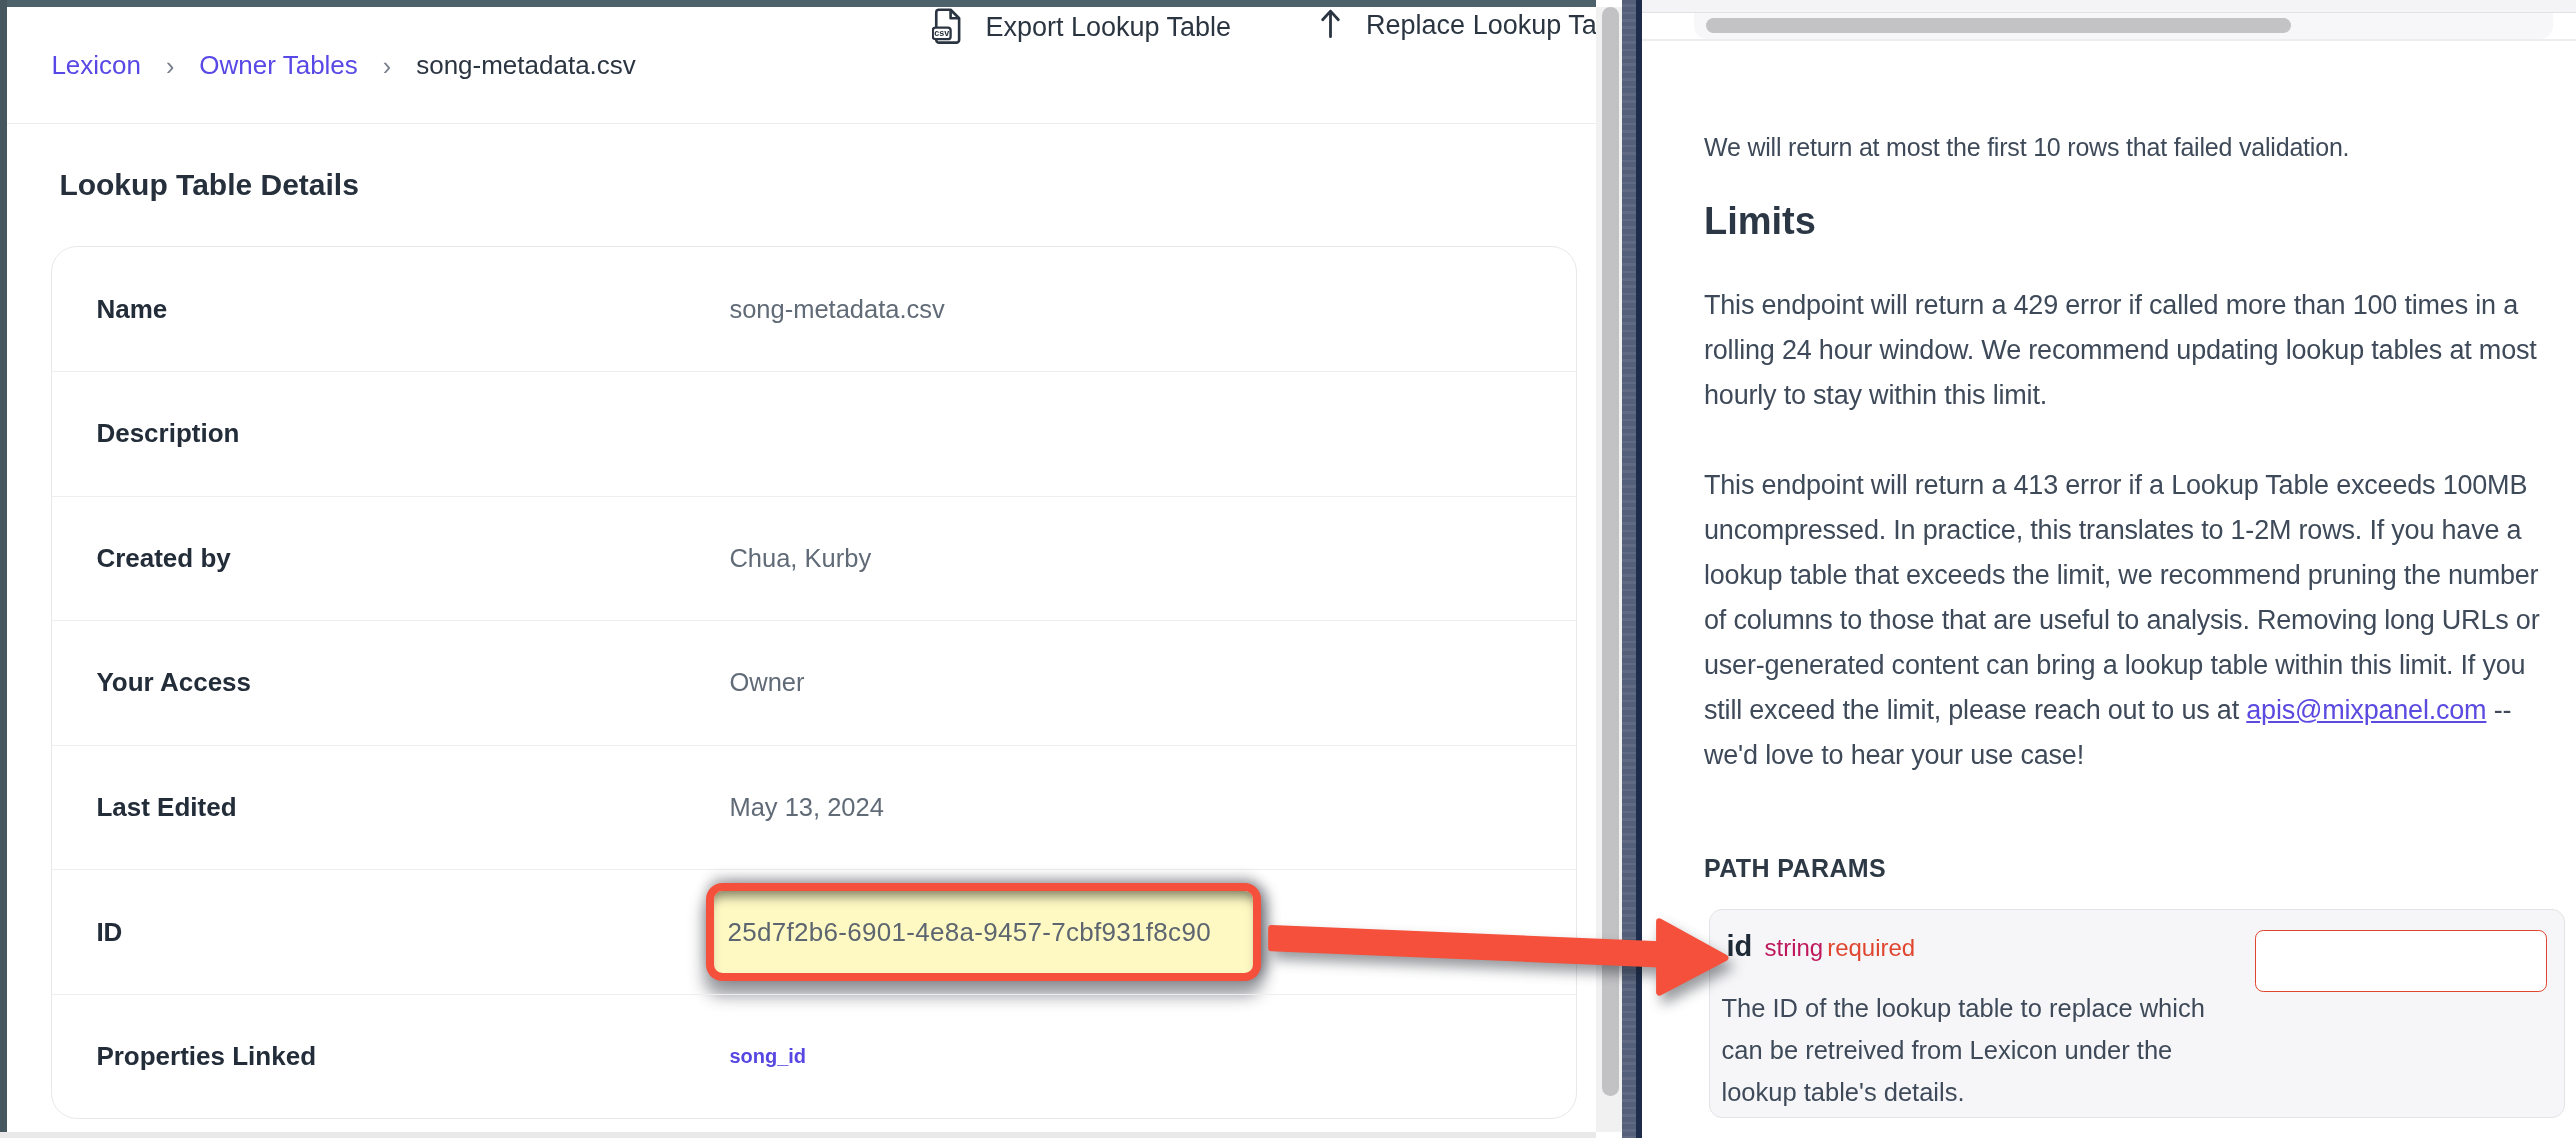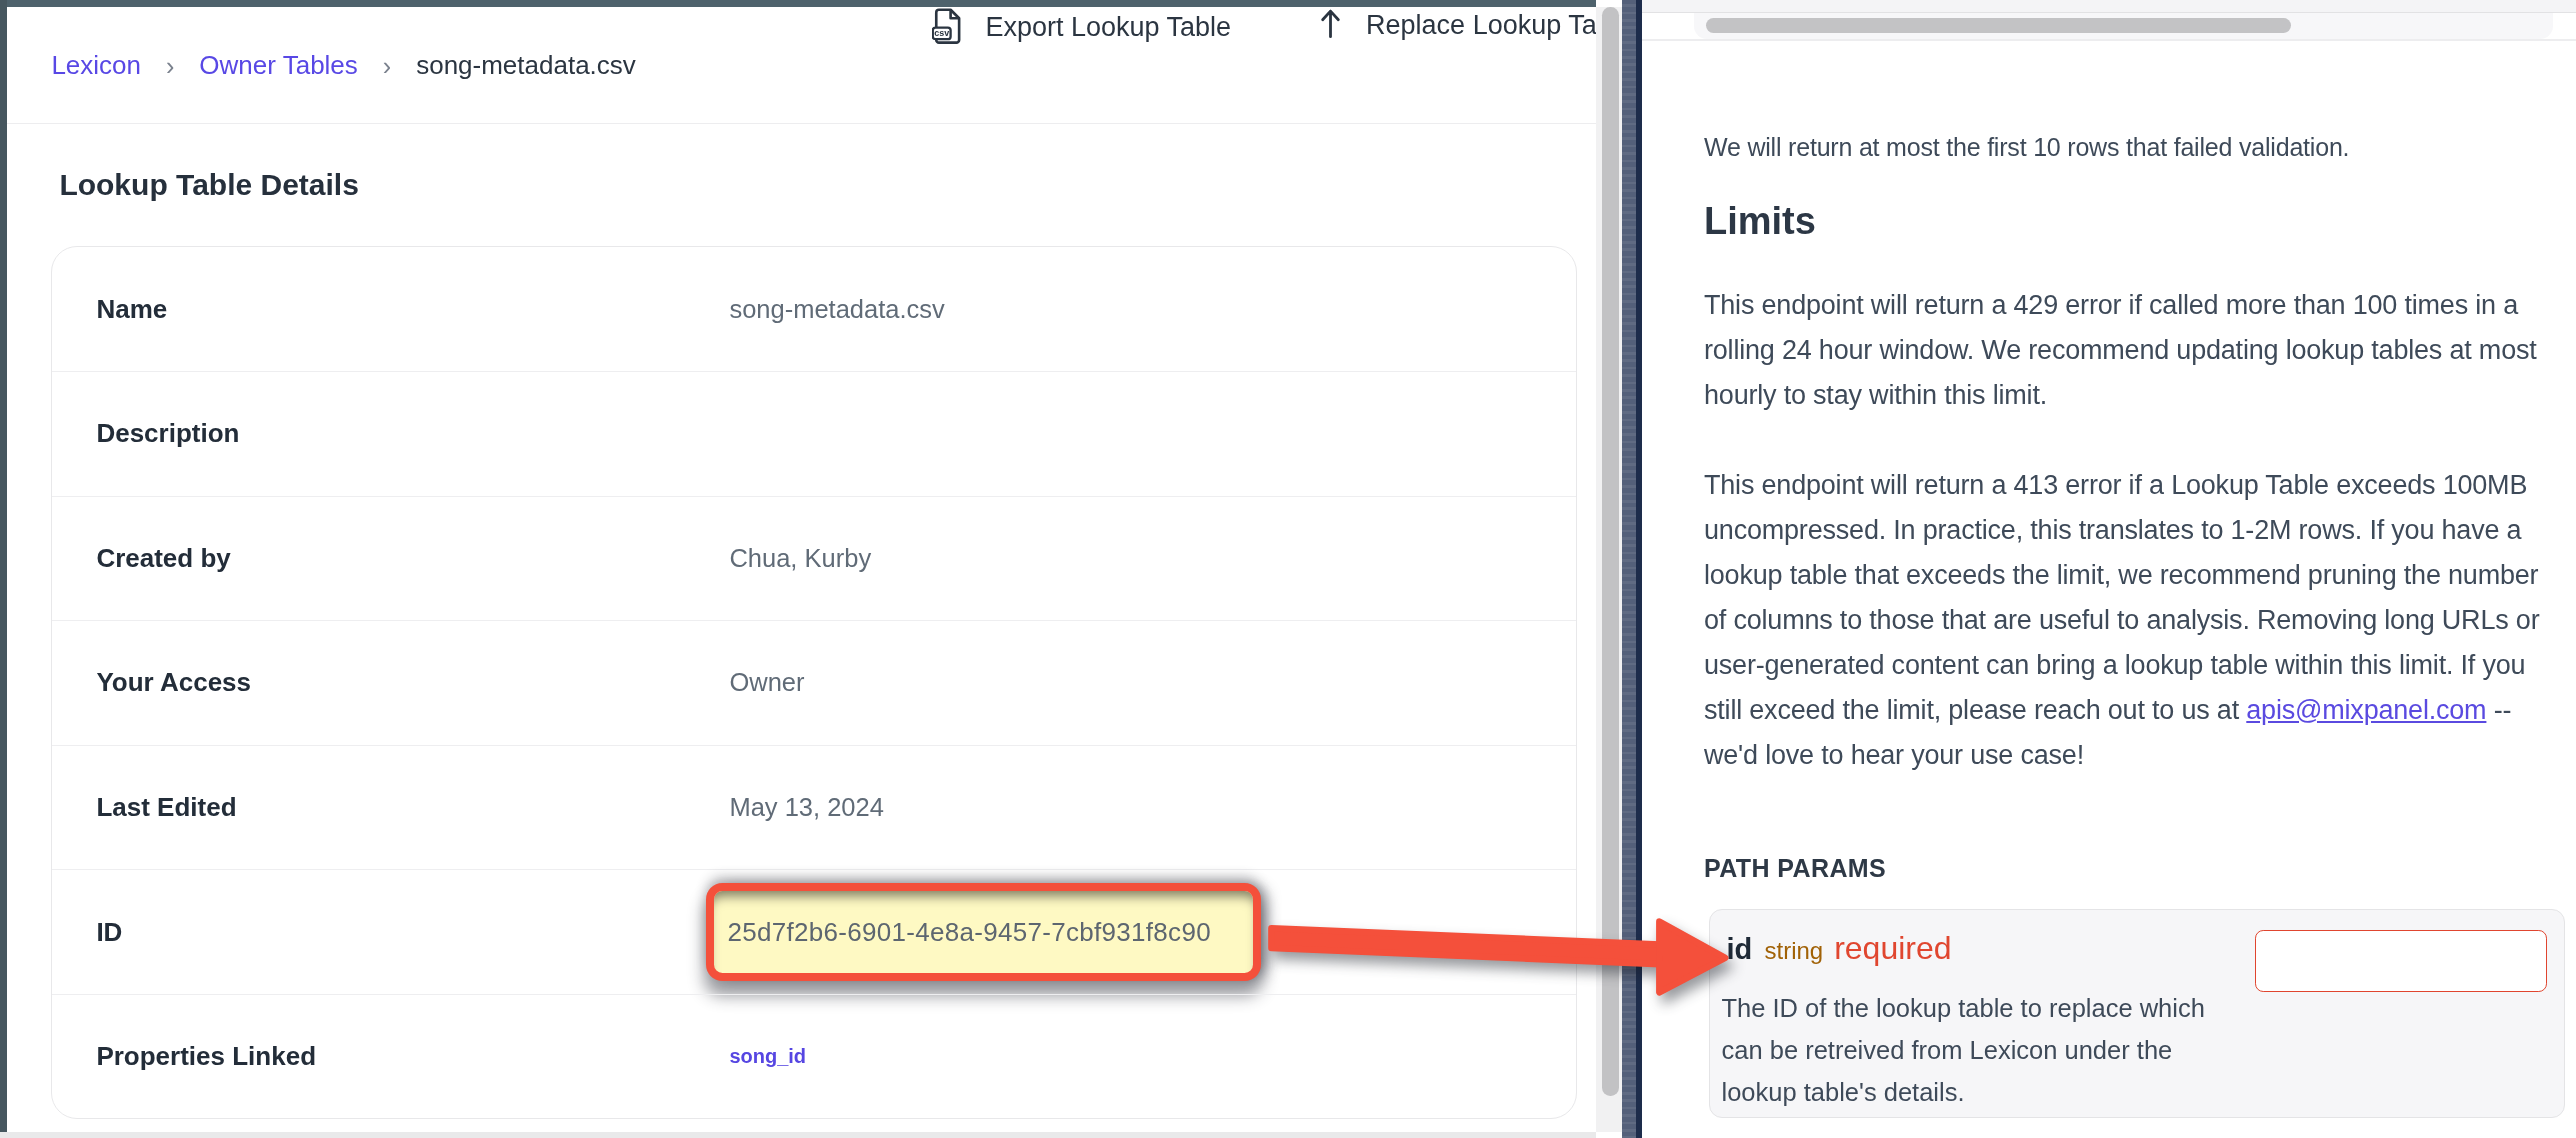--- a/index.html
+++ b/index.html
@@ -66,22 +66,22 @@
   .para{position:absolute;left:62px;width:854px;font-size:27px;line-height:45px;letter-spacing:-0.2px;margin:0;}
   .p1{top:283px;}
   .p2{top:463px;}
   .doc-link{color:#5a4ae0;text-decoration:underline;cursor:pointer;}
   .pp-h{position:absolute;left:62px;top:854px;margin:0;font-size:25px;font-weight:600;color:#2e3946;letter-spacing:0.4px;}
 
   .param-card{position:absolute;left:67px;top:909px;width:856px;height:209px;box-sizing:border-box;
     background:#f6f6f8;border:1.6px solid #e4e4e6;border-radius:13px;}
   .param-head{position:absolute;left:16.4px;top:20px;display:flex;align-items:baseline;}
   .param-name{font-size:29px;font-weight:700;color:#1f2a37;}
-  .param-type{font-size:24px;color:#a16207;margin-left:12.3px;}
-  .param-req{font-size:32px;color:#e0462f;margin-left:11px;}
+  .param-type{font-size:24px;color:#be185d;margin-left:12.3px;}
+  .param-req{font-size:24px;color:#e0462f;margin-left:4px;}
   .param-desc{position:absolute;left:11.5px;top:77px;width:503px;font-size:25.5px;line-height:42px;color:#3e4a59;}
   .param-input{position:absolute;left:545px;top:20px;width:292px;height:62px;box-sizing:border-box;
     background:#fff;border:1.6px solid #e0452f;border-radius:8.2px;outline:none;font-size:25px;padding:0 13px;color:#3e4a59;}
 
   
   .arrow-overlay{position:absolute;left:1232px;top:887px;width:526px;height:140px;z-index:50;pointer-events:none;}
 </style>
 </head>
 <body>
 

